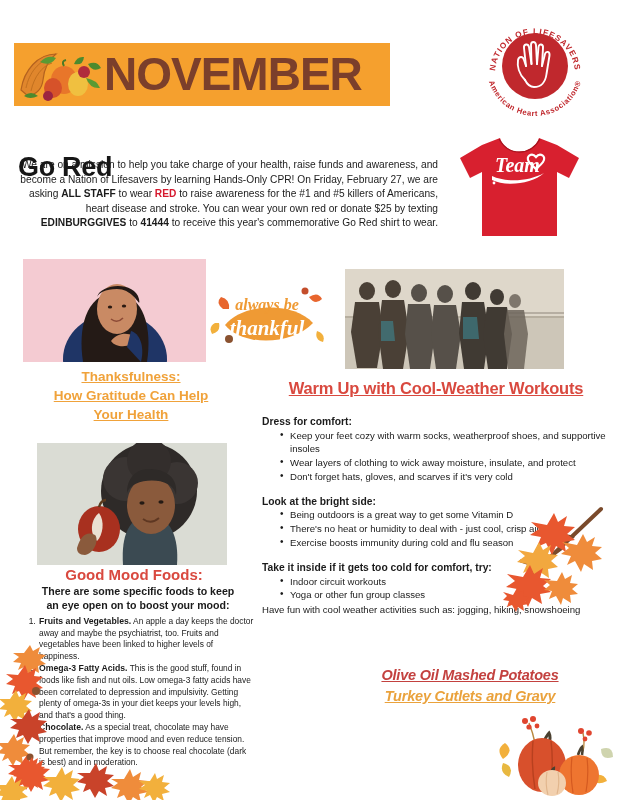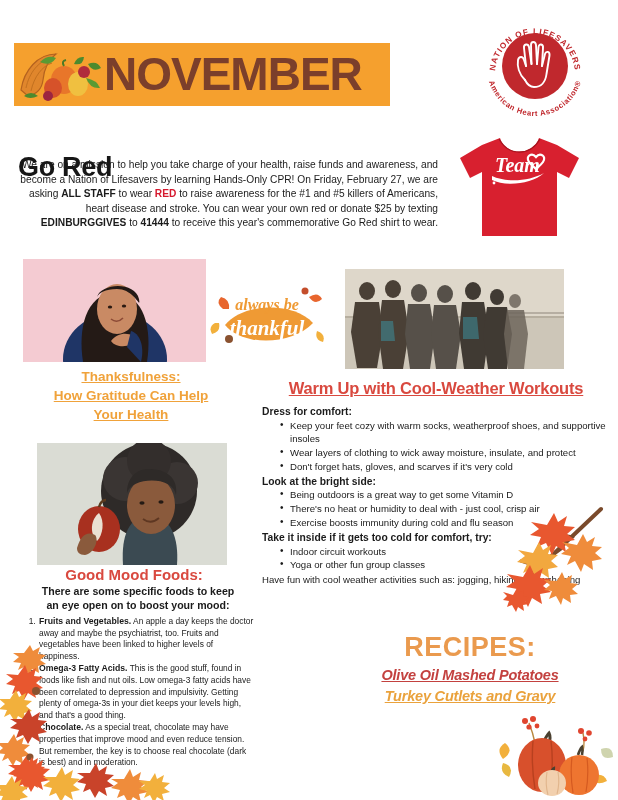--- a/index.html
+++ b/index.html
@@ -66,21 +66,21 @@
   
   .warmup-title {
     position: absolute; left: 258px; top: 379px; width: 356px;
     text-align: center; font-size: 16.5px; font-weight: bold;
     color: #d9493f; letter-spacing: -0.2px; text-decoration: underline;
   }
   .warmup-body {
     position: absolute; left: 262px; top: 404px; width: 350px;
     font-size: 9.6px; line-height: 13.4px; color: #1b1b1b;
   }
-  .sub-head { font-weight: bold; font-size: 10.3px; margin-top: 1px; }
+  .sub-head { font-weight: bold; font-size: 10.3px; margin-top: 11px; }
   .warmup-body ul { list-style: none; margin: 0 0 0 18px; padding: 0; }
   .warmup-body ul li { position: relative; padding-left: 10px; margin: 0.5px 0; }
   .warmup-body ul li::before {
     content: "•"; position: absolute; left: 0; top: -1px; font-size: 10px; color: #1b1b1b;
   }
   .warmup-tail { margin-top: 1px; }
 
   
   .mood-title {
     position: absolute; left: 16px; top: 566px; width: 236px;
@@ -309,21 +309,20 @@
     <div>an eye open on to boost your mood:</div>
   </div>
   <div class="mood-list">
     <ol>
       <li><b>Fruits and Vegetables.</b><span> An apple a day keeps the doctor away and maybe the psychiatrist, too.  Fruits and vegetables have been linked to higher levels of happiness.</span></li>
       <li><b>Omega-3 Fatty Acids.</b><span> This is the good stuff, found in foods like fish and nut oils.  Low omega-3 fatty acids have been correlated to depression and impulsivity.  Getting plenty of omega-3s in your diet keeps your levels high, and that's a good thing.</span></li>
       <li><b>Chocolate.</b><span> As a special treat, chocolate may have properties that improve mood and even reduce tension. But remember, the key is to choose real chocolate (dark is best) and in moderation.</span></li>
     </ol>
   </div>
 
-  <div class="recipes-title">RECIPES:</div>
   <div class="recipe-links">
     <a class="r1" href="#">Olive Oil Mashed Potatoes</a>
     <a class="r2" href="#">Turkey Cutlets and Gravy</a>
   </div>
 
   <svg class="left-leaves" viewBox="0 0 62 155">
     <path d="M28 8 l6 -8 l3 6 l7 -4 l-2 7 l8 1 l-6 5 l6 4 l-8 2 l1 7 l-7 -4 l-3 6 l-5 -8 l-6 3 l3 -7 l-8 -1 l6 -5 l-6 -4Z" fill="#ef8c3b"></path>
     <path d="M22 30 l7 -10 l3 8 l8 -5 l-2 8 l9 1 l-7 6 l7 5 l-9 2 l2 8 l-8 -5 l-4 7 l-5 -9 l-7 3 l3 -8 l-9 -2 l7 -5 l-7 -5Z" fill="#e8572f"></path>
     <path d="M14 54 l6 -9 l3 7 l7 -4 l-2 7 l8 1 l-6 5 l6 5 l-8 2 l1 7 l-7 -4 l-3 6 l-5 -8 l-6 3 l3 -7 l-8 -1 l6 -5 l-6 -5Z" fill="#f2b03c"></path>
     <path d="M26 74 l7 -10 l3 8 l8 -5 l-2 8 l9 1 l-7 6 l7 5 l-9 2 l2 8 l-8 -5 l-4 7 l-5 -9 l-7 3 l3 -8 l-9 -2 l7 -5 l-7 -4Z" fill="#c9432a"></path>

